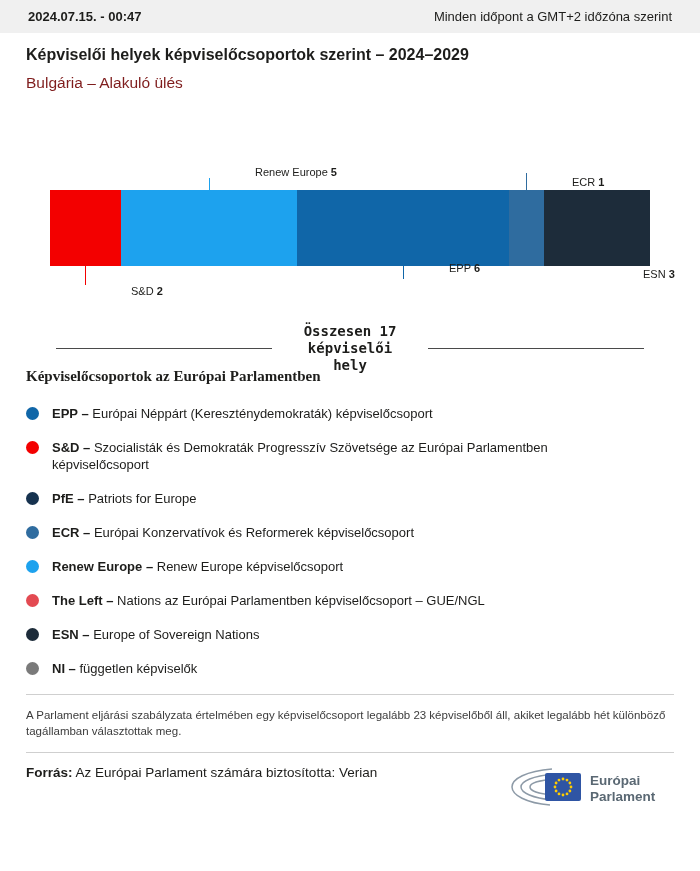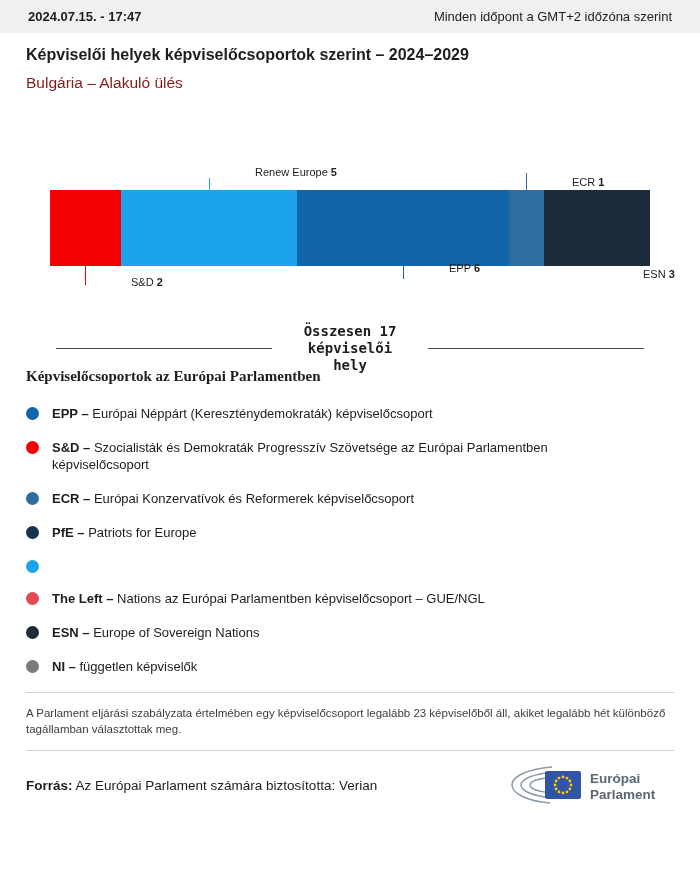--- a/index.html
+++ b/index.html
@@ -40,48 +40,48 @@
   .legend li { display:flex; margin-bottom:17px; font-size:13px; line-height:17px; }
   .legend .dot { width:13px; height:13px; border-radius:50%; flex:0 0 13px; margin-top:2px; margin-right:13px; }
   .legend .txt { max-width:540px; }
   .legend .txt strong { font-weight:bold; }
 
   .divider { height:1px; background:#cfcfcf; }
   .divider.d1 { margin-top:10px; }
   .divider.d2 { margin-top:13px; }
   .footnote { font-size:11.5px; color:#3c3c3c; line-height:16px; margin:12px 0 0 0; max-width:640px; }
 
-  .footer { display:flex; justify-content:space-between; align-items:center; margin-top:12px;gap:23px; }
+  .footer { display:flex; justify-content:space-between; margin-top:12px;gap:23px; }
   .source { font-size:13.5px; }
   .source strong { font-weight:bold; }
   .ep-logo { display:block; }
   .ep-logo text { font-family:"Liberation Sans", sans-serif; font-weight:bold; }
 </style>
 </head>
 <body>
 
 <header class="topbar">
-  <span class="dt">2024.07.15. - 17:47</span>
+  <span class="dt">2024.07.15. - 00:47</span>
   <span class="tz">Minden időpont a GMT+2 időzóna szerint</span>
 </header>
 
 <main>
   <h1 class="title">Képviselői helyek képviselőcsoportok szerint – 2024–2029</h1>
   <h2 class="subtitle">Bulgária – Alakuló ülés</h2>
 
   <div class="chart" id="chart">
     <div class="bar" id="bar">
         <div class="segment" style="width: 70.5882px; background: rgb(243, 0, 0);"></div>
         <div class="segment" style="width: 176.471px; background: rgb(29, 162, 238);"></div>
         <div class="segment" style="width: 211.765px; background: rgb(16, 102, 168);"></div>
         <div class="segment" style="width: 35.2941px; background: rgb(47, 108, 159);"></div>
         <div class="segment" style="width: 105.882px; background: rgb(29, 44, 58);"></div>
       </div>
   <div class="tick" style="left: 35px; height: 19px; background: rgb(243, 0, 0); top: 106px;"></div>
-      <div class="bar-label" style="left: 38px; top: 116px;"><span>S&amp;D </span><b>2</b></div>
+      <div class="bar-label" style="left: 38px; top: 125px;"><span>S&amp;D </span><b>2</b></div>
       <div class="tick" style="left: 159px; height: 12px; background: rgb(29, 162, 238); top: 18px;"></div>
       <div class="bar-label" style="left: 162px; bottom: 117px;"><span>Renew Europe </span><b>5</b></div>
       <div class="tick" style="left: 353px; height: 13px; background: rgb(16, 102, 168); top: 106px;"></div>
       <div class="bar-label" style="left: 356px; top: 102px;"><span>EPP </span><b>6</b></div>
       <div class="tick" style="left: 476px; height: 17px; background: rgb(47, 108, 159); top: 13px;"></div>
       <div class="bar-label" style="left: 479px; bottom: 107px;"><span>ECR </span><b>1</b></div>
       <div class="bar-label" style="left: 550px; top: 108px;"><span>ESN </span><b>3</b></div>
     </div>
 
   <div class="total-row">
@@ -95,29 +95,30 @@
   <ul class="legend" id="legend">
       <li>
         <span class="dot" style="background: rgb(16, 102, 168);"></span>
         <span class="txt"><strong>EPP –</strong><span> Európai Néppárt (Kereszténydemokraták) képviselőcsoport</span></span>
       </li>
       <li>
         <span class="dot" style="background: rgb(243, 0, 0);"></span>
         <span class="txt"><strong>S&amp;D –</strong><span> Szocialisták és Demokraták Progresszív Szövetsége az Európai Parlamentben képviselőcsoport</span></span>
       </li>
       <li>
+        <span class="dot" style="background: rgb(22, 50, 79);"></span>
+        <span class="txt"><strong>PfE –</strong><span> Patriots for Europe</span></span>
+      </li>
+      <li>
         <span class="dot" style="background: rgb(47, 108, 159);"></span>
         <span class="txt"><strong>ECR –</strong><span> Európai Konzervatívok és Reformerek képviselőcsoport</span></span>
       </li>
       <li>
-        <span class="dot" style="background: rgb(22, 50, 79);"></span>
-        <span class="txt"><strong>PfE –</strong><span> Patriots for Europe</span></span>
-      </li>
-      <li>
         <span class="dot" style="background: rgb(29, 162, 238);"></span>
+        <span class="txt"><strong>Renew Europe –</strong><span> Renew Europe képviselőcsoport</span></span>
       </li>
       <li>
         <span class="dot" style="background: rgb(227, 74, 82);"></span>
         <span class="txt"><strong>The Left –</strong><span> Nations az Európai Parlamentben képviselőcsoport – GUE/NGL</span></span>
       </li>
       <li>
         <span class="dot" style="background: rgb(29, 44, 58);"></span>
         <span class="txt"><strong>ESN –</strong><span> Europe of Sovereign Nations</span></span>
       </li>
       <li>

